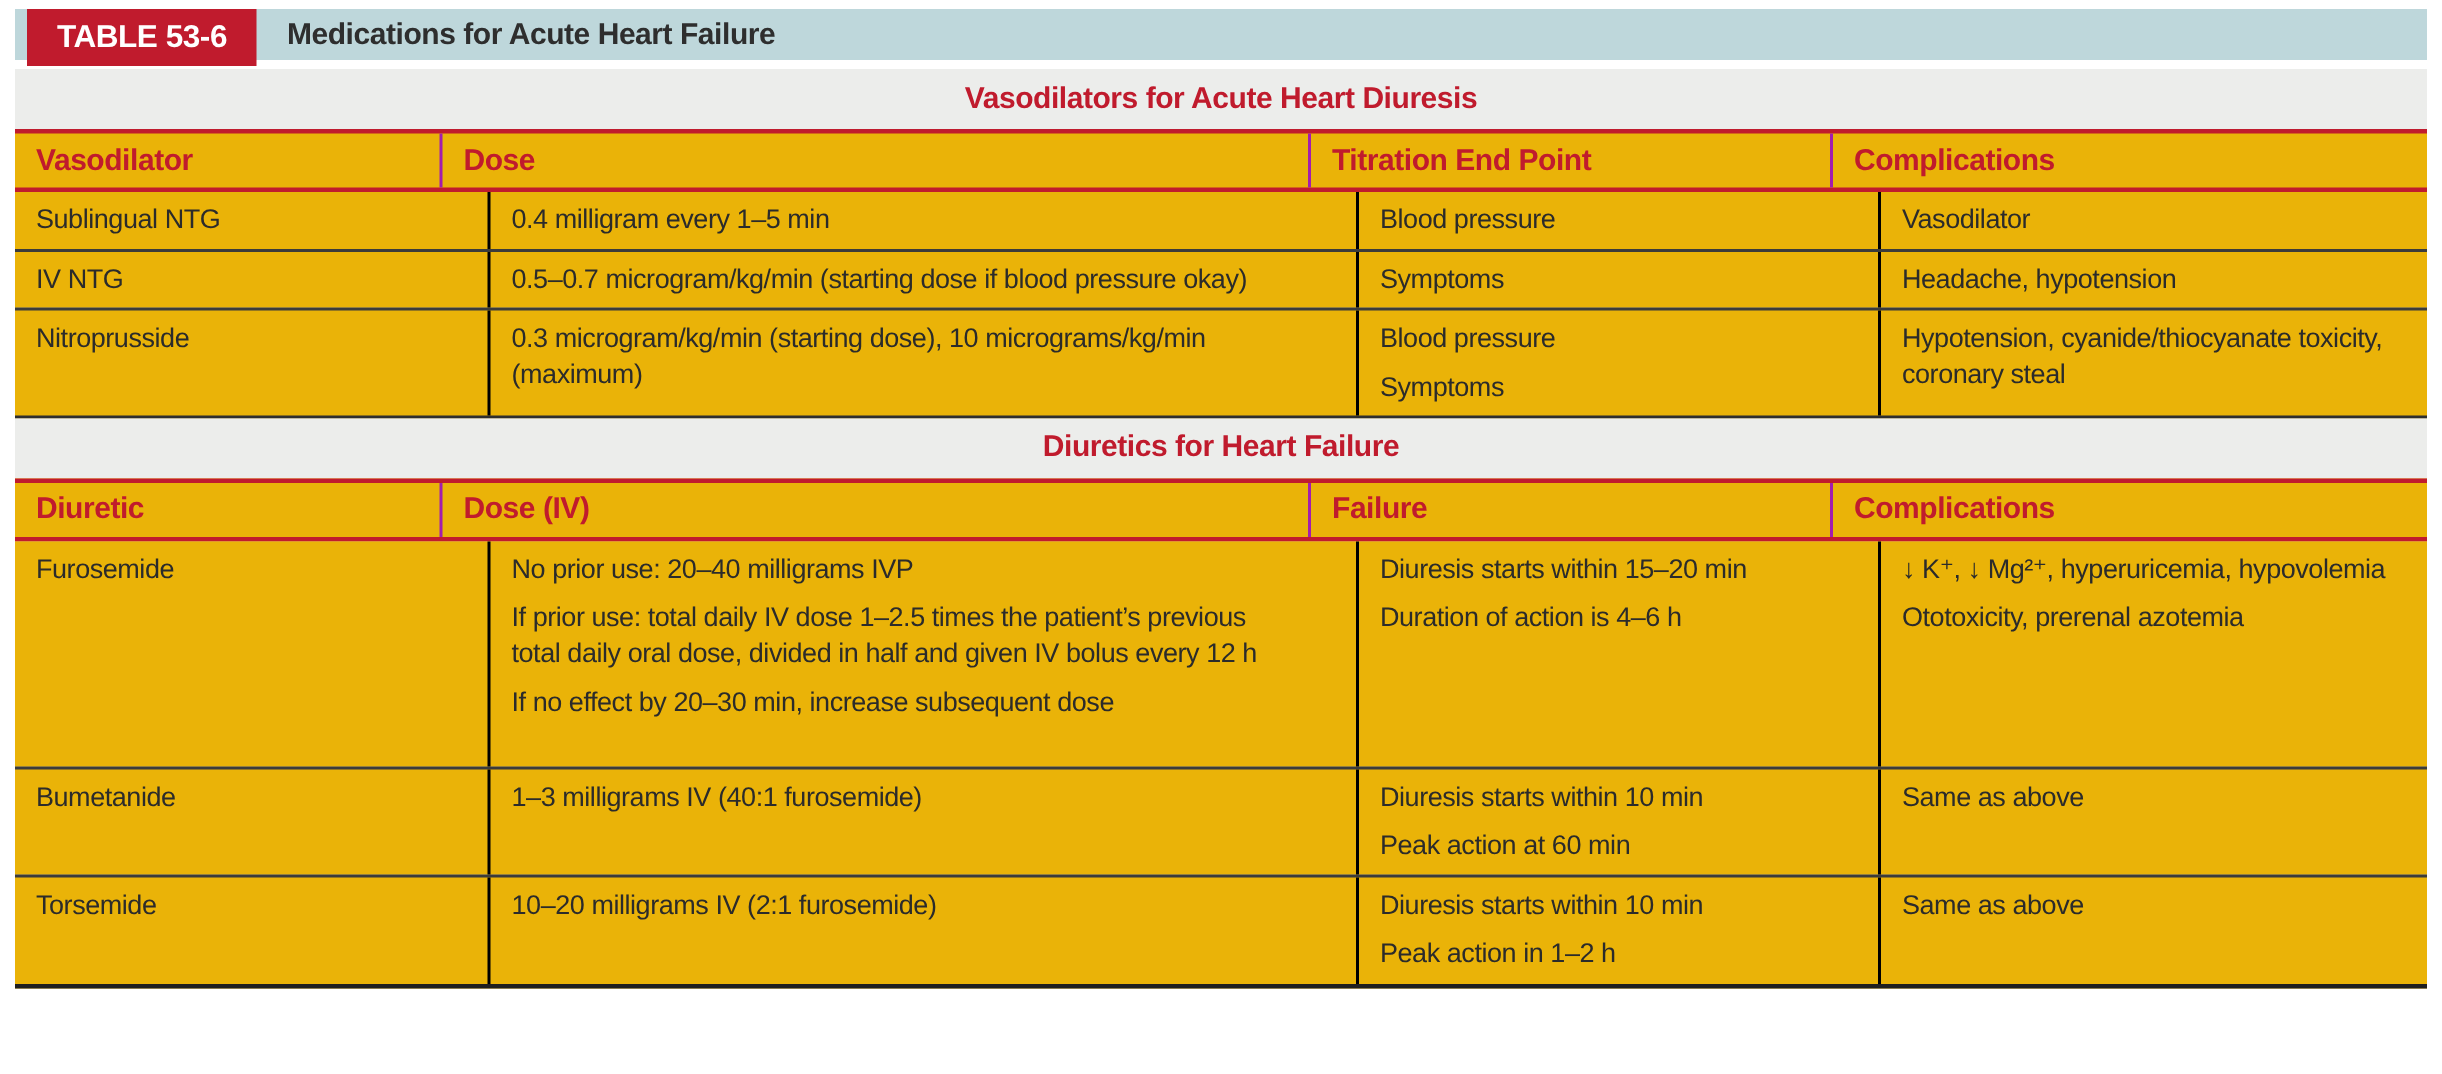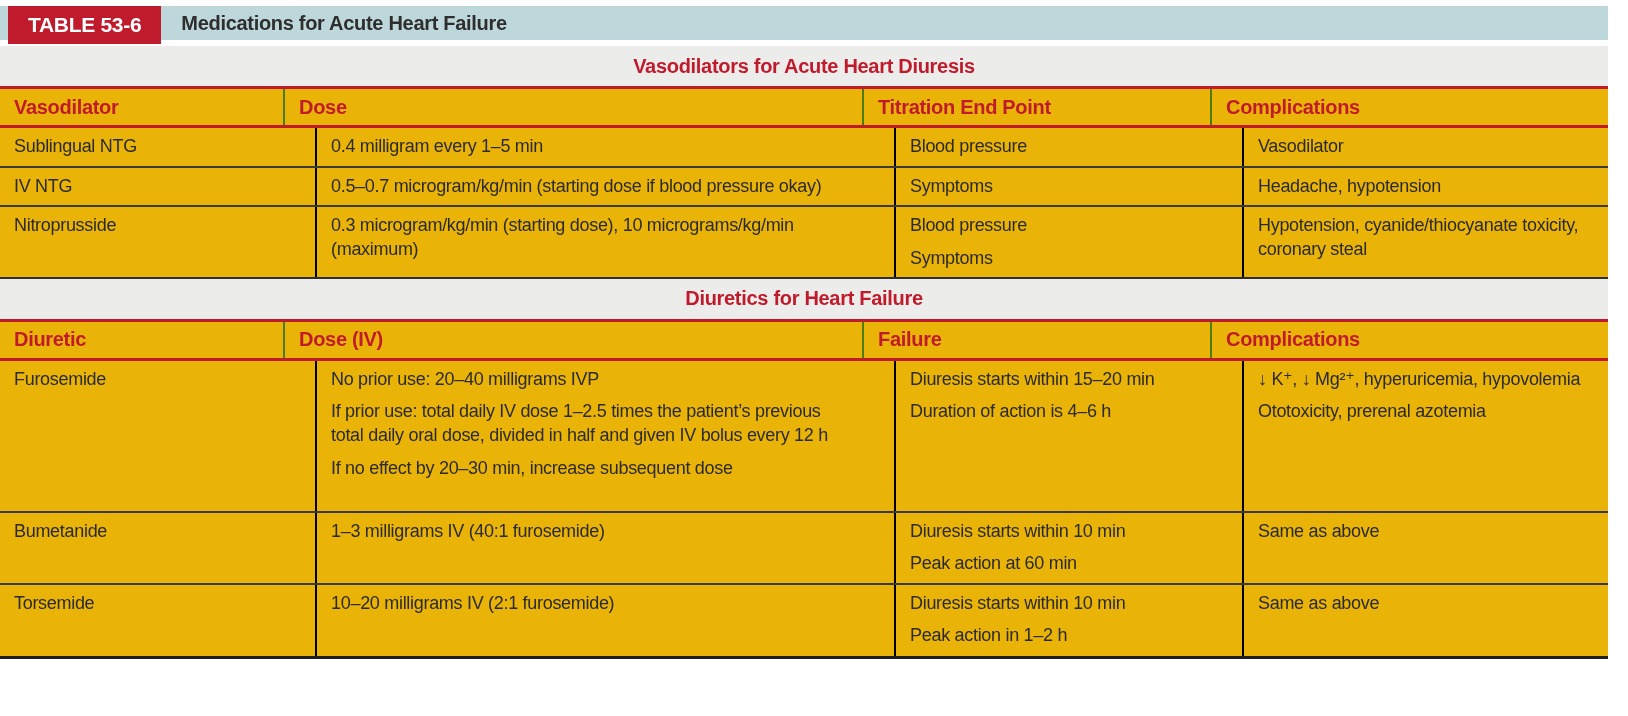--- a/index.html
+++ b/index.html
@@ -1,21 +1,21 @@
 <!DOCTYPE html>
 <html><head>
 <meta charset="utf-8">
 <style>
   html,body{margin:0;padding:0;background:#ffffff;}
   .sheet{
     width:1628px;height:716px;background:#ffffff;position:relative;
     font-family:"Liberation Sans","DejaVu Sans",sans-serif;
     color:#2b2b2b;letter-spacing:-0.3px;box-sizing:border-box;
   }
-  .tablewrap{position:absolute;left:0;top:6px;width:1608px;}
+  .tablewrap{position:absolute;left:10px;top:6px;width:1608px;}
 
   
   .banner{background:#bed7db;height:34px;display:flex;align-items:flex-start;position:relative;}
   .badge{
     background:#c01b2d;color:#ffffff;font-weight:bold;font-size:21px;
     height:38px;display:flex;align-items:center;padding:0 20px;
     margin-left:8px;box-sizing:border-box;z-index:2;
   }
   .banner-title{
     font-weight:bold;font-size:20px;color:#2e2e2e;
@@ -34,21 +34,21 @@
     display:grid;grid-template-columns:283px 579px 348px 398px;
     background:#eab308;box-sizing:border-box;
   }
   .cell{padding:7px 14px 6px 14px;box-sizing:border-box;font-size:18px;line-height:1.32;}
   .cell p{margin:0 0 9px 0;}
   .cell p:last-child{margin-bottom:0;}
 
   
   .head-row{border-top:3px solid #c01b2d;border-bottom:3px solid #c01b2d;min-height:42px;align-items:stretch;}
   .head-row .cell{display:flex;align-items:center;color:#c01b2d;font-weight:bold;font-size:20px;padding-top:4px;padding-bottom:4px;}
-  .head-row .cell + .cell{border-left:2px solid #4d7c0f;}
+  .head-row .cell + .cell{border-left:2px solid #a21caf;}
 
   
   .body-row .cell + .cell{border-left:2px solid #000000;margin-left:32px;}
   .body-row + .body-row{border-top:2px solid #3b3b3b;}
   .body-row .cell:first-child{font-size:18px;}
   .end-line{border-bottom:2px solid #2e2e2e;}
   .table-bottom{border-bottom:3px solid #1f1f1f;}
 
   .mh38{min-height:38px;} .mh40{min-height:39px;} .mh70{min-height:70px;}
   .mh150{min-height:150px;} .mh72{min-height:72px;} .mh76{min-height:76px;}

